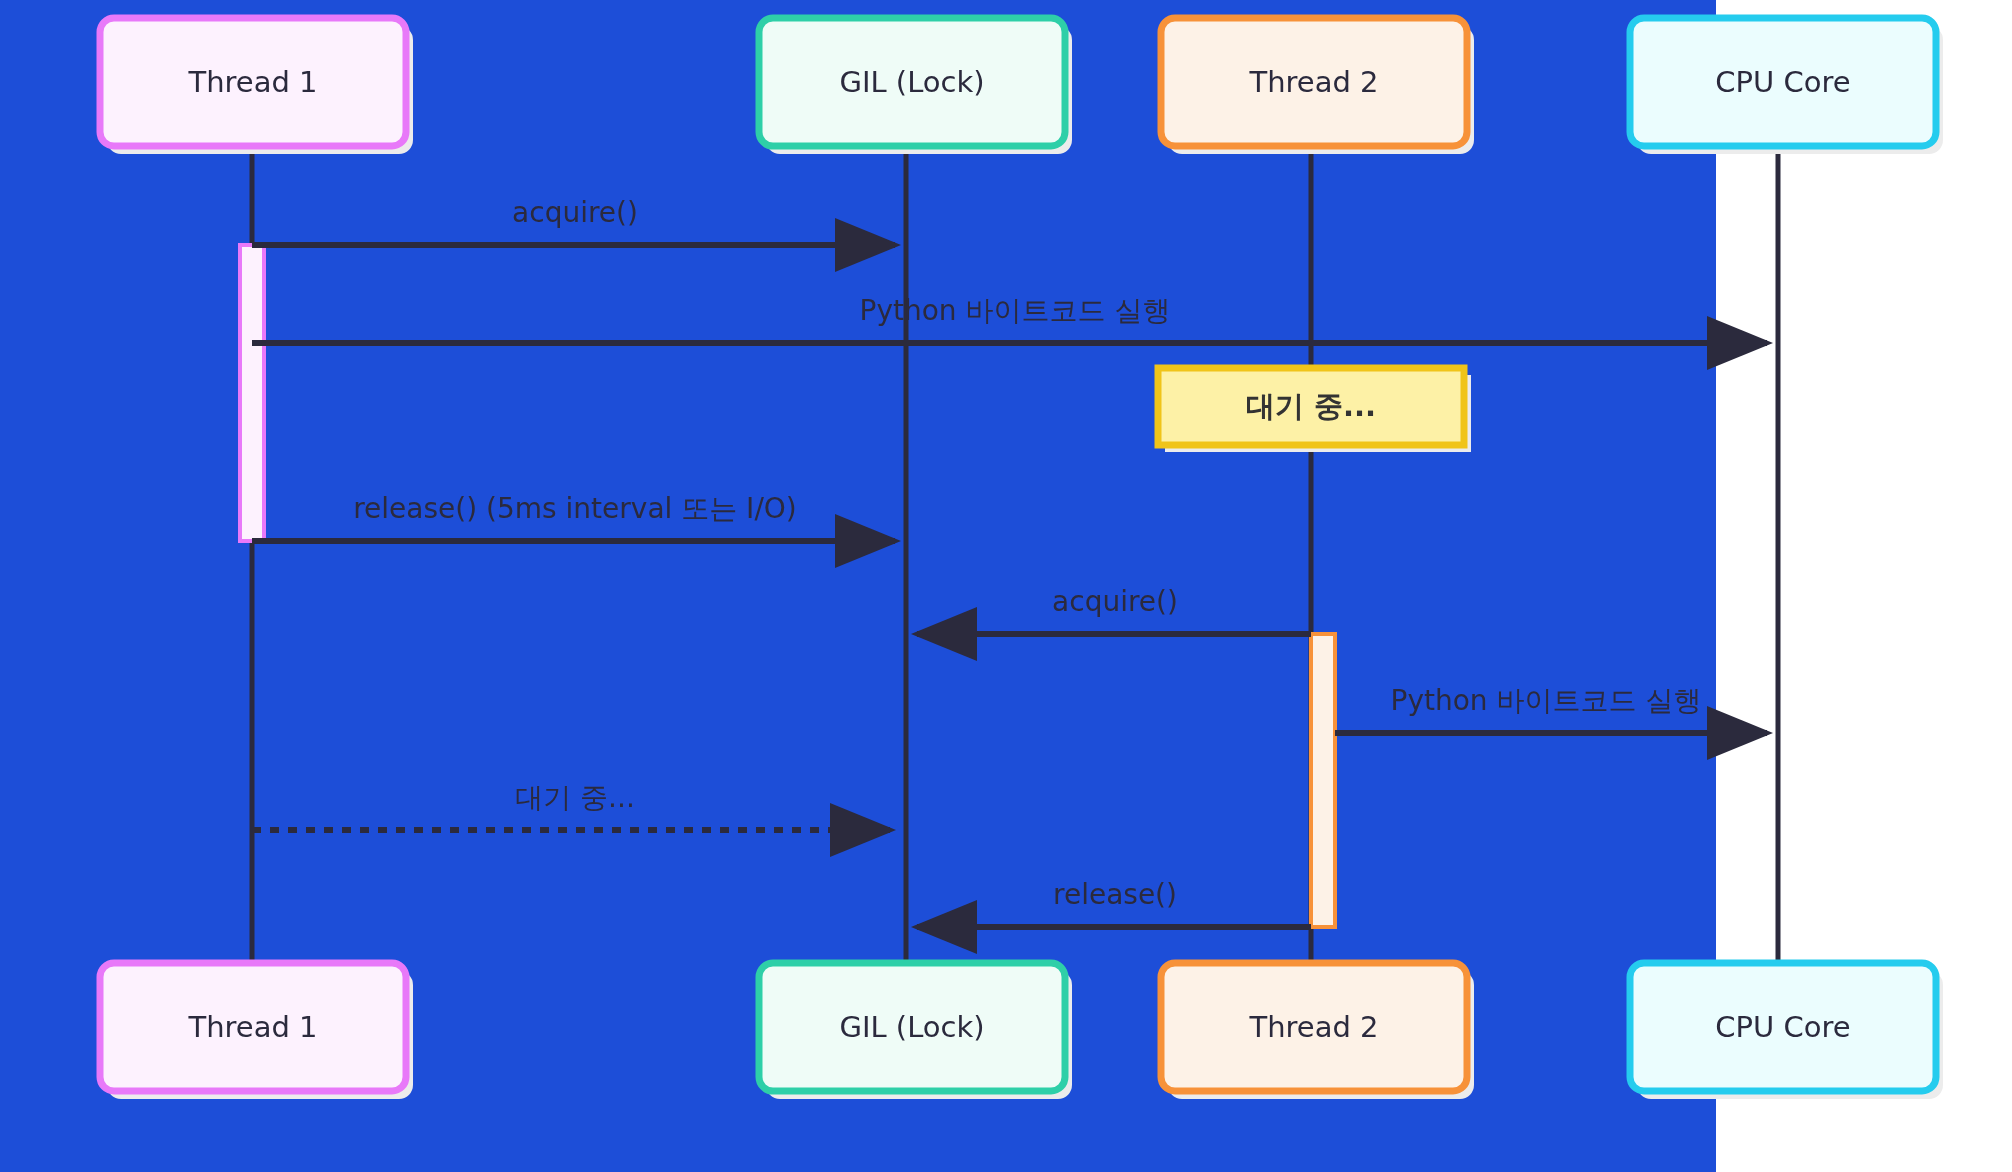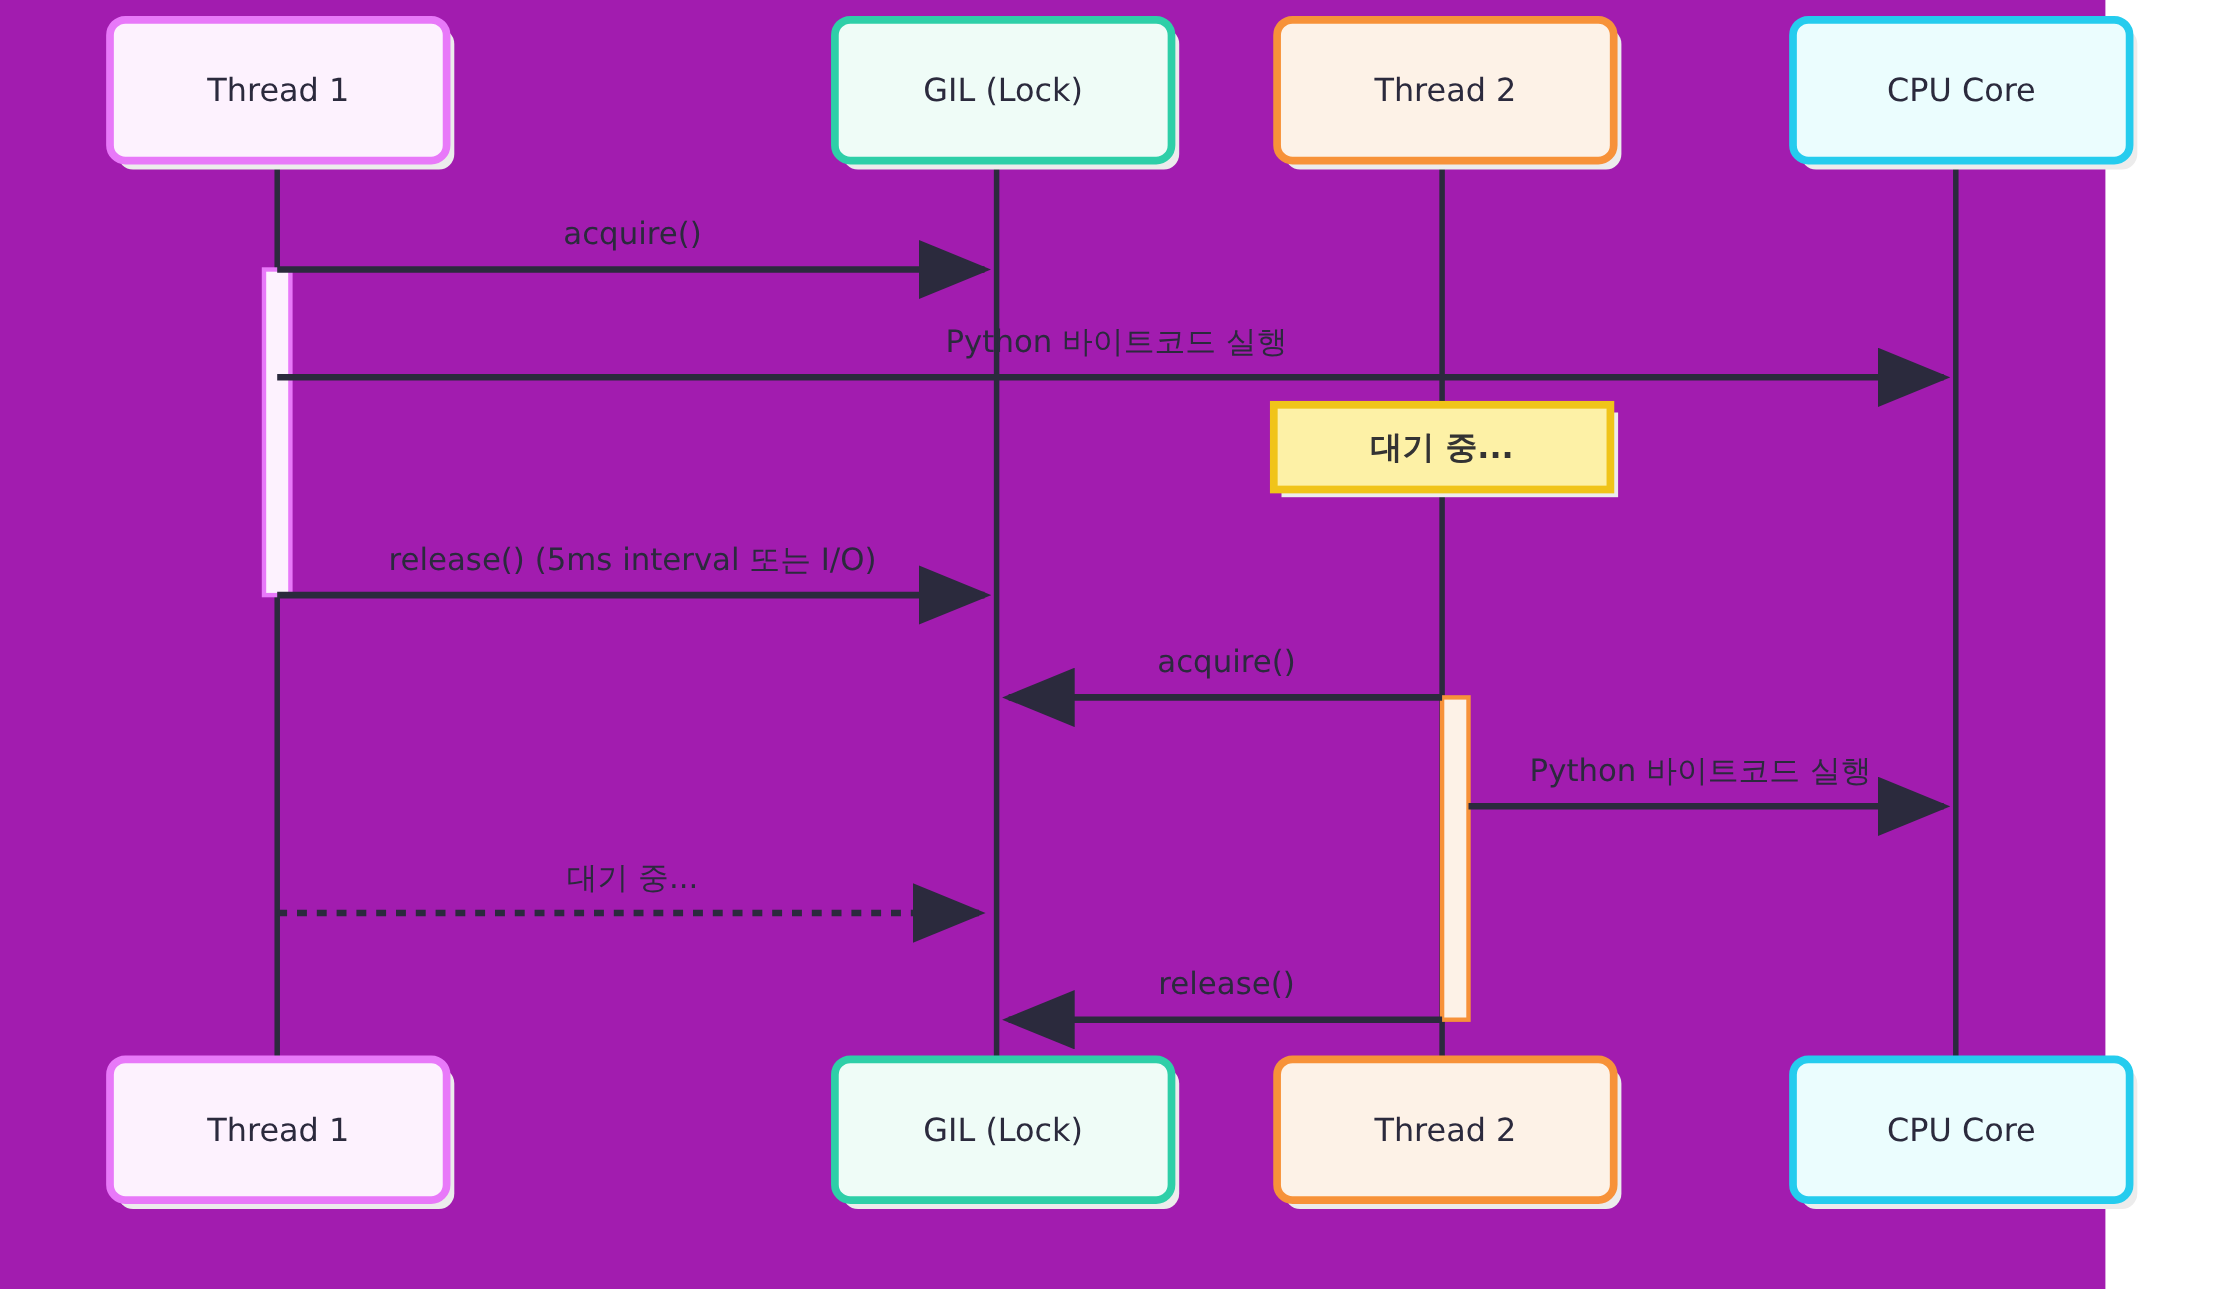--- a/index.html
+++ b/index.html
@@ -8,23 +8,23 @@
     background: #ffffff;
   }
   body {
     font-family: "DejaVu Sans", "Liberation Sans", sans-serif;
     width: 2012px;
     height: 1172px;
     overflow: hidden;
   }
   #diagram-root {
     position: relative;
-    width: 1914px;
+    width: 1716px;
     height: 1172px;
-    background: #a21caf;
+    background: #1d4ed8;
   }
   svg.seq-canvas {
     position: absolute;
     left: 0;
     top: 0;
     width: 2012px;
     height: 1172px;
     display: block;
   }
   .actor-label {

